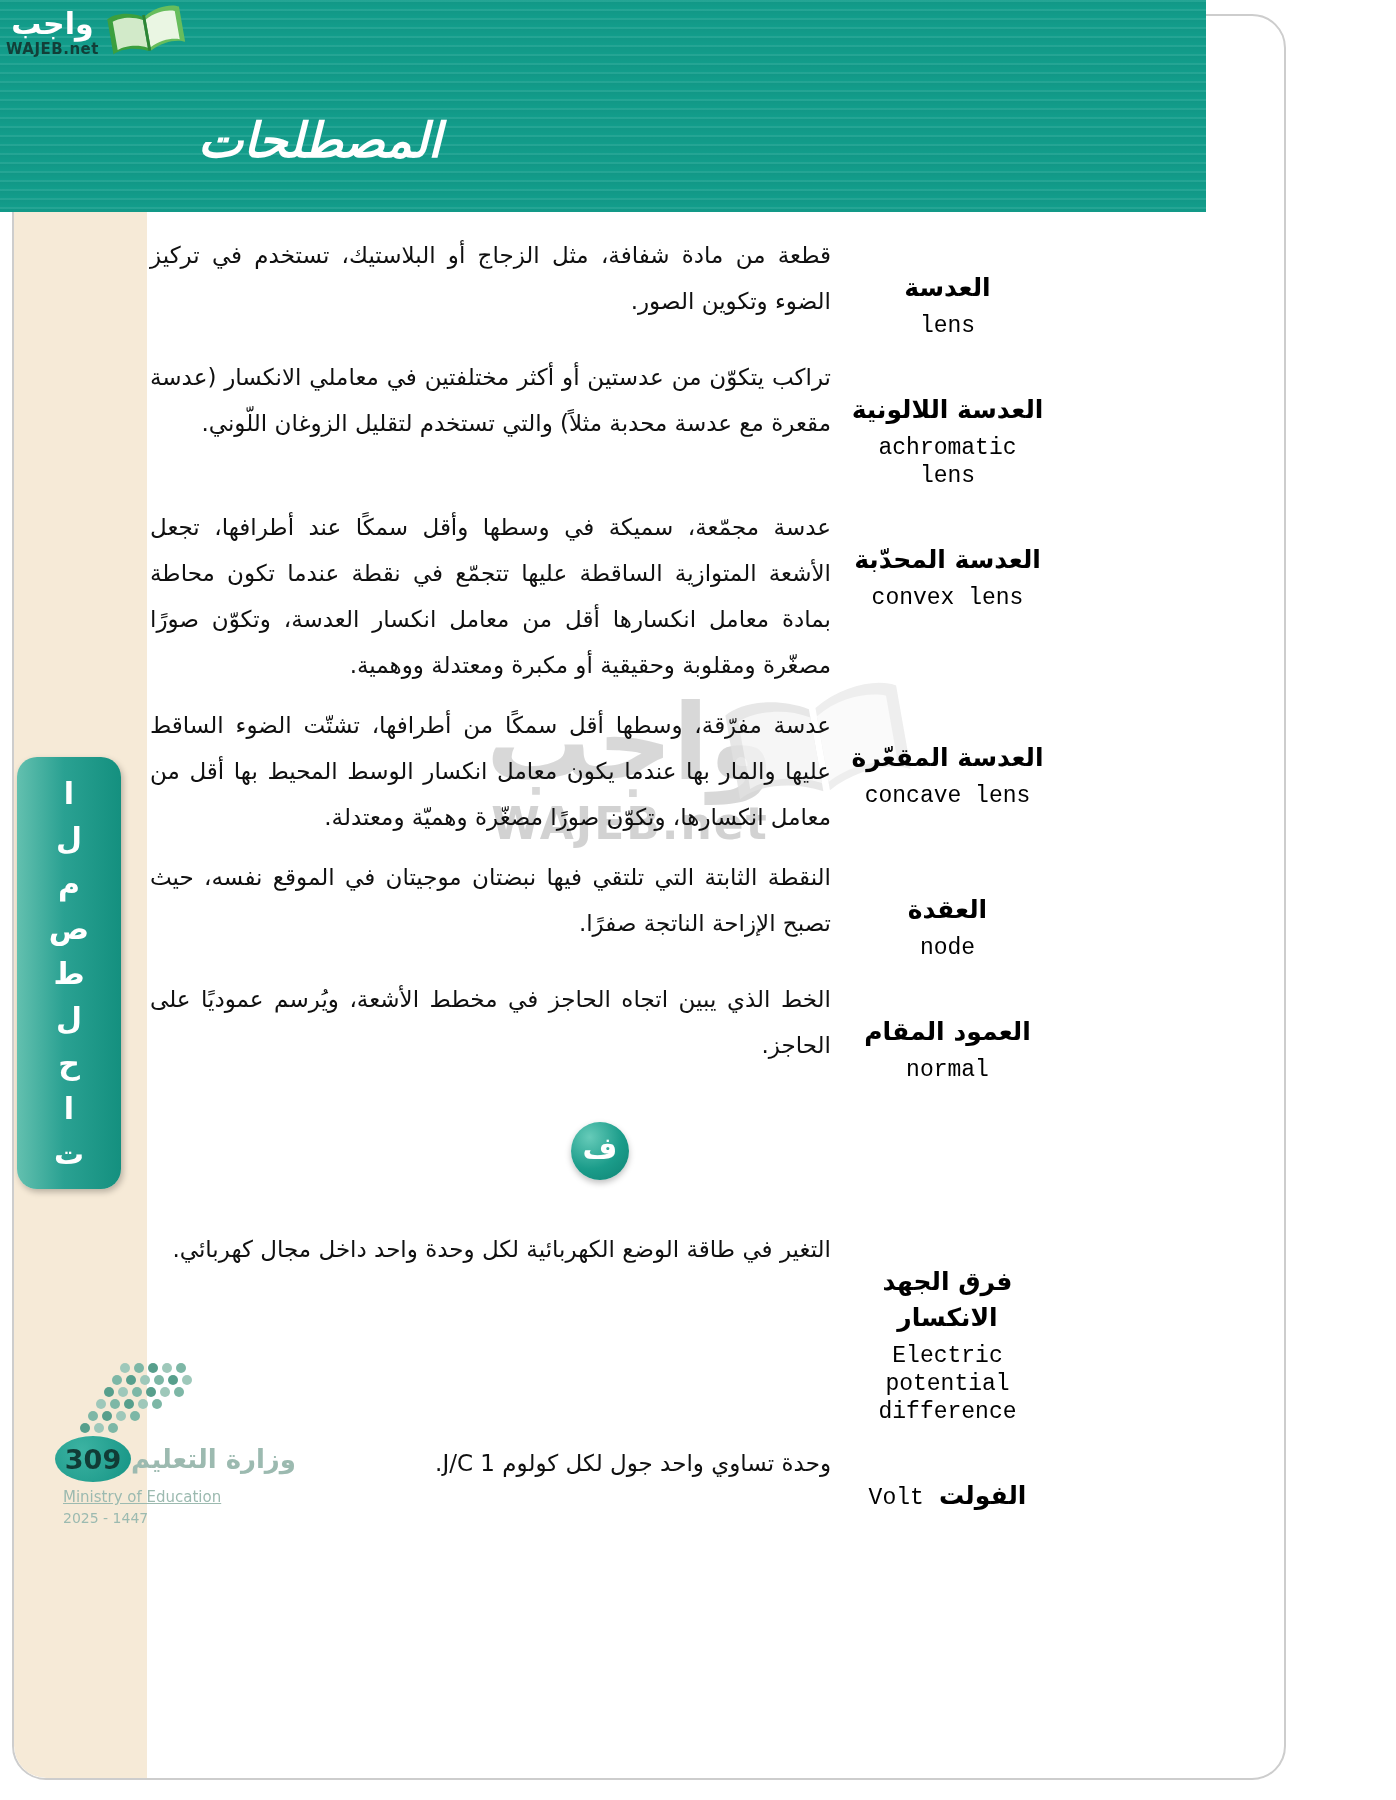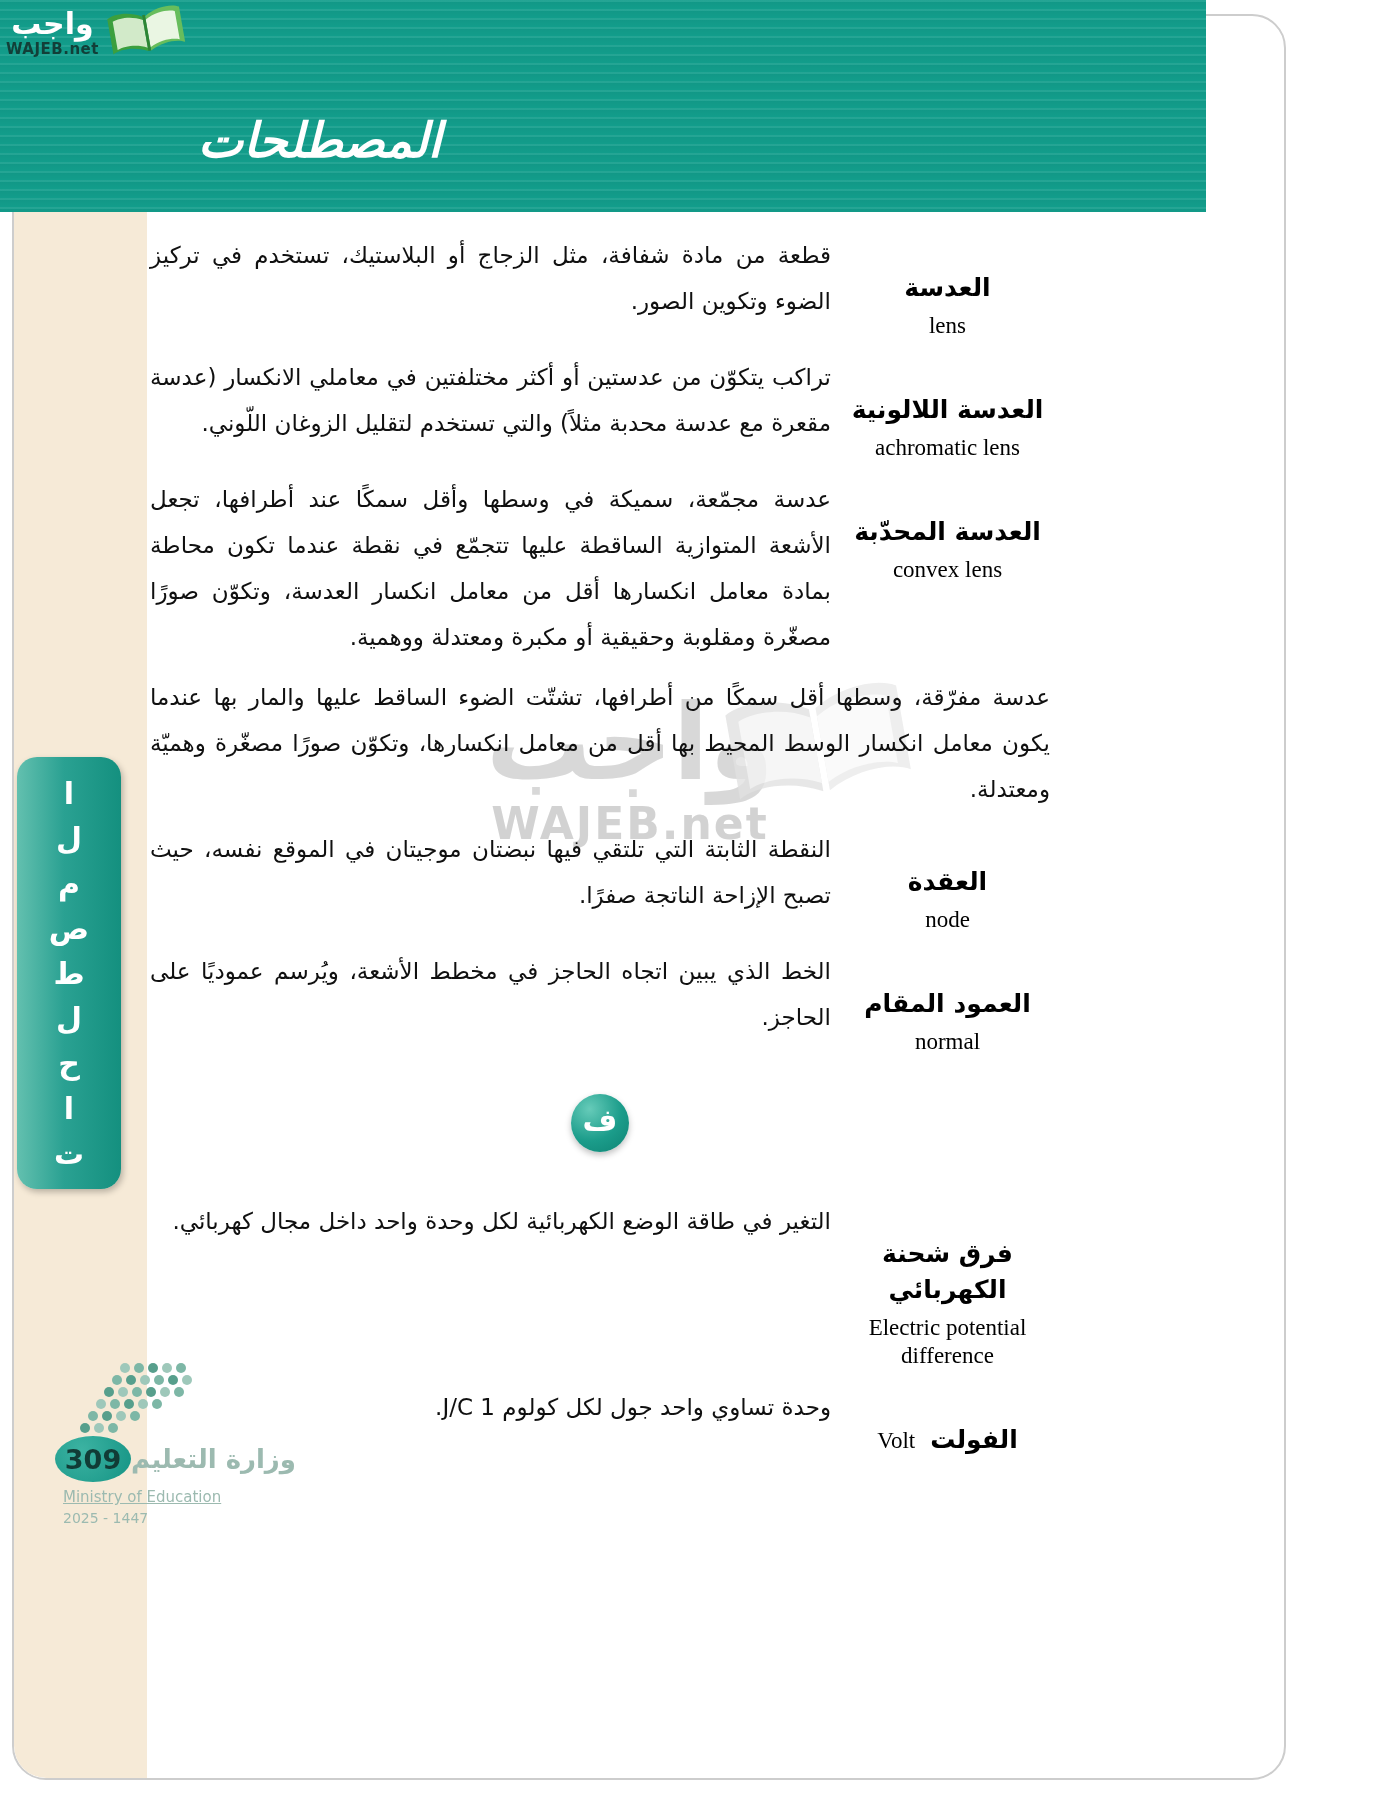--- a/index.html
+++ b/index.html
@@ -53,21 +53,21 @@
   .wm-ar{font-size:105px;font-weight:bold;color:#ababab;line-height:1.05;direction:rtl;}
   .wm-site{font-size:44px;font-weight:bold;color:#9d9d9d;letter-spacing:2px;}
   
   .content{
     position:absolute;left:150px;top:232px;width:900px;z-index:2;direction:rtl;
   }
   .entry{display:flex;gap:14px;margin-bottom:14px;align-items:flex-start;}
   .term{width:205px;flex-shrink:0;text-align:center;padding-top:2px;margin-top:36px;}
   .term-ar{font-size:25px;font-weight:bold;color:#000;line-height:36px;}
   .term-en{
-    font-family:Liberation Serif, serif;font-size:23px;color:#000;
+    font-family:Liberation Mono, monospace;font-size:23px;color:#000;
     margin-top:6px;line-height:28px;direction:ltr;
   }
   .term-en.inline{display:inline;margin:0 10px 0 0;}
   .term.term-row{text-align:center;}
   .term.term-row .term-ar{display:inline;}
   .definition{
     flex:1;margin:0;font-size:23px;line-height:46px;color:#101010;
     text-align:justify;
   }
   
@@ -165,20 +165,24 @@
 
   <section class="entry">
     <div class="term">
       <div class="term-ar">العدسة المحدّبة</div>
       <div class="term-en">convex lens</div>
     </div>
     <p class="definition">عدسة مجمّعة، سميكة في وسطها وأقل سمكًا عند أطرافها، تجعل الأشعة المتوازية الساقطة عليها تتجمّع في نقطة عندما تكون محاطة بمادة معامل انكسارها أقل من معامل انكسار العدسة، وتكوّن صورًا مصغّرة ومقلوبة وحقيقية أو مكبرة ومعتدلة ووهمية.</p>
   </section>
 
   <section class="entry">
+    <div class="term">
+      <div class="term-ar">العدسة المقعّرة</div>
+      <div class="term-en">concave lens</div>
+    </div>
     <p class="definition">عدسة مفرّقة، وسطها أقل سمكًا من أطرافها، تشتّت الضوء الساقط عليها والمار بها عندما يكون معامل انكسار الوسط المحيط بها أقل من معامل انكسارها، وتكوّن صورًا مصغّرة وهميّة ومعتدلة.</p>
   </section>
 
   <section class="entry">
     <div class="term">
       <div class="term-ar">العقدة</div>
       <div class="term-en">node</div>
     </div>
     <p class="definition">النقطة الثابتة التي تلتقي فيها نبضتان موجيتان في الموقع نفسه، حيث تصبح الإزاحة الناتجة صفرًا.</p>
   </section>
@@ -190,21 +194,21 @@
     </div>
     <p class="definition">الخط الذي يبين اتجاه الحاجز في مخطط الأشعة، ويُرسم عموديًا على الحاجز.</p>
   </section>
 
   <div class="divider">
     <span>ف</span>
   </div>
 
   <section class="entry">
     <div class="term">
-      <div class="term-ar">فرق شحنة الكهربائي</div>
+      <div class="term-ar">فرق الجهد الانكسار</div>
       <div class="term-en">Electric potential difference</div>
     </div>
     <p class="definition">التغير في طاقة الوضع الكهربائية لكل وحدة واحد داخل مجال كهربائي.</p>
   </section>
 
   <section class="entry">
     <div class="term term-row">
       <span class="term-ar">الفولت</span>
       <span class="term-en inline">Volt</span>
     </div>

